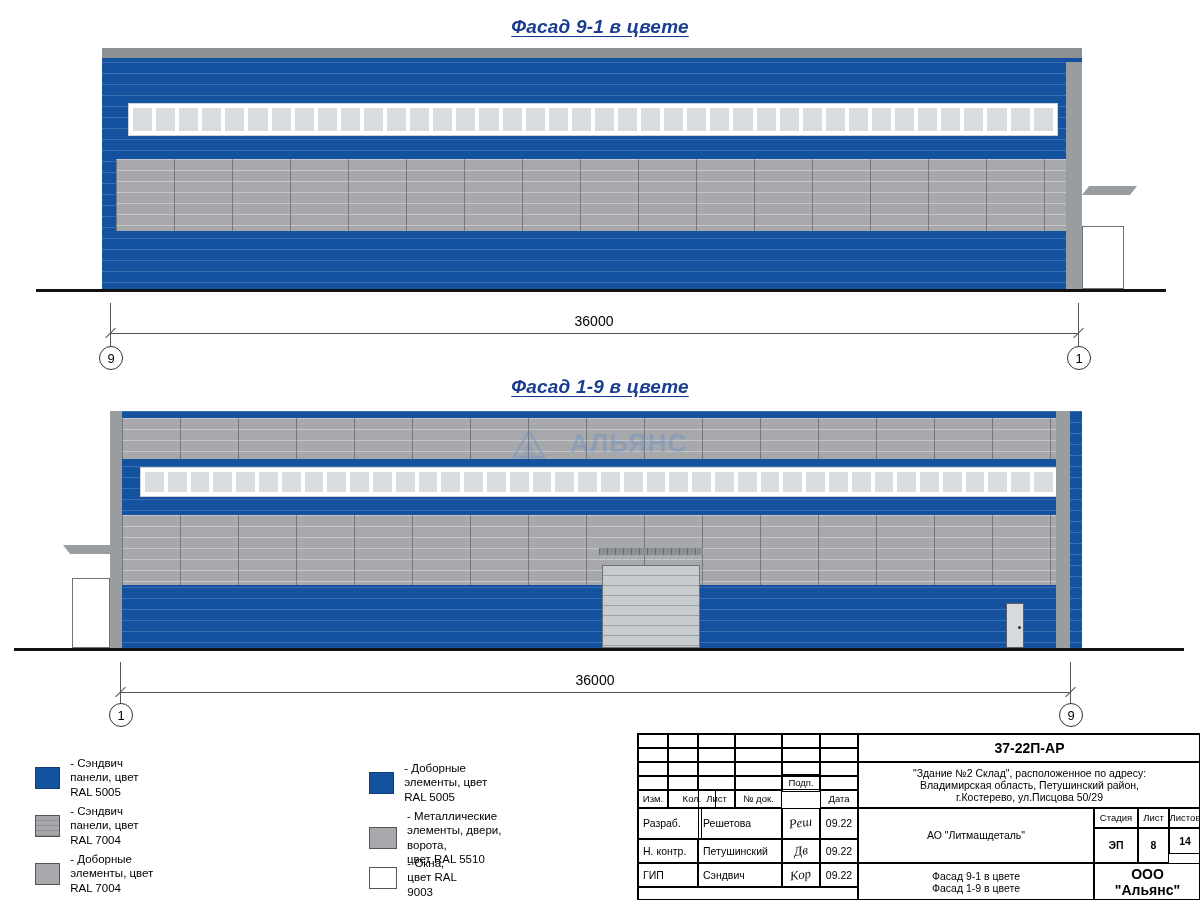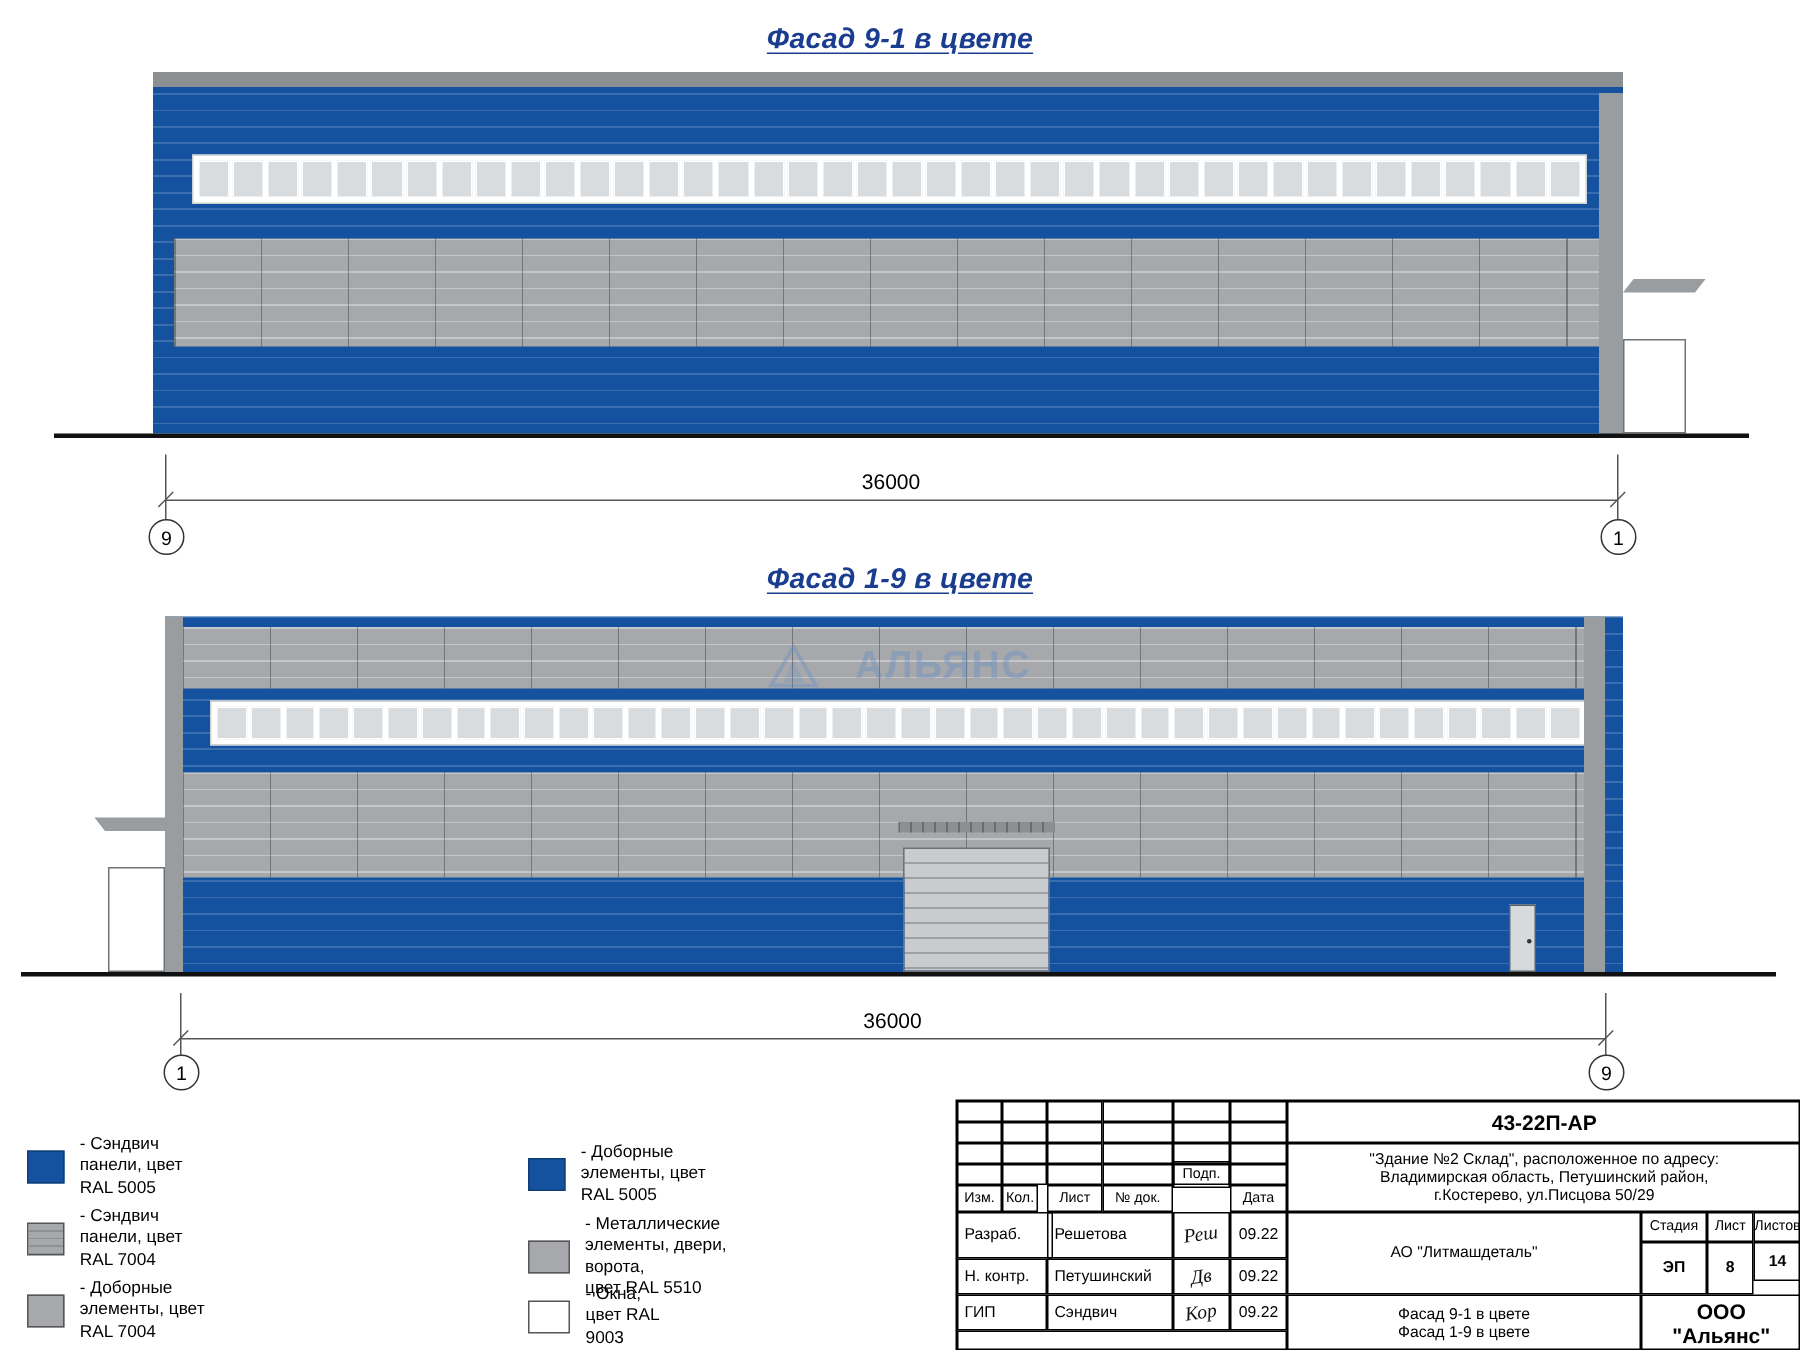--- a/index.html
+++ b/index.html
@@ -82,21 +82,21 @@
 
   
   .watermark{
     position:absolute;display:flex;align-items:center;gap:24px;
     opacity:.35;pointer-events:none;
   }
   .watermark .wm-text{font-size:26px;font-weight:bold;color:#5d8ccb;letter-spacing:1px;}
 
   
   .legend{position:absolute;font-size:11.5px;}
-  .legend-row{position:absolute;display:flex;align-items:center;gap:10px;}
+  .legend-row{position:absolute;display:flex;align-items:center;gap:10px;margin-left:17px;}
   .sw{width:56px;height:22px;border:1px solid #555;box-sizing:border-box;}
   .sw.blue{background:#1452a0;border-color:#0f3d78;}
   .sw.grey-h{
     background:repeating-linear-gradient(to bottom,#a6a8ab 0 4px,#8e9194 4px 5px);
   }
   .sw.grey-flat{background:#a6a8ab;}
   .sw.white{background:#fff;}
   .legend-label{line-height:1.25;}
 
   
@@ -333,21 +333,21 @@
     <div class="tb-cell" style="left:182px;top:28px;width:38px;height:14px;"></div>
 
     <div class="tb-cell" style="left:0;top:42px;width:30px;height:14px;"></div>
     <div class="tb-cell" style="left:30px;top:42px;width:30px;height:14px;"></div>
     <div class="tb-cell" style="left:60px;top:42px;width:37px;height:14px;"></div>
     <div class="tb-cell" style="left:97px;top:42px;width:47px;height:14px;"></div>
     <div class="tb-cell" style="left:144px;top:42px;width:38px;height:14px;"></div>
     <div class="tb-cell" style="left:182px;top:42px;width:38px;height:14px;"></div>
 
     <div class="tb-cell small" style="left:0;top:56px;width:30px;height:18px;">Изм.</div>
-    <div class="tb-cell small" style="left:30px;top:56px;width:24px;height:18px;">Кол.</div>
+    <div class="tb-cell small" style="left:30px;top:56px;width:48px;height:18px;">Кол.</div>
     <div class="tb-cell small" style="left:60px;top:56px;width:37px;height:18px;">Лист</div>
     <div class="tb-cell small" style="left:97px;top:56px;width:47px;height:18px;">№ док.</div>
     <div class="tb-cell small" style="left:144px;top:40px;width:38px;height:18px;">Подп.</div>
     <div class="tb-cell small" style="left:182px;top:56px;width:38px;height:18px;">Дата</div>
 
     <div class="tb-cell left" style="left:0;top:74px;width:64px;height:31px;">Разраб.</div>
     <div class="tb-cell left" style="left:60px;top:74px;width:84px;height:31px;">Решетова</div>
     <div class="tb-cell" style="left:144px;top:74px;width:38px;height:31px;">
         <span class="sign">Реш</span>
       </div>
@@ -362,21 +362,21 @@
 
     <div class="tb-cell left" style="left:0;top:129px;width:60px;height:24px;">ГИП</div>
     <div class="tb-cell left" style="left:60px;top:129px;width:84px;height:24px;">Сэндвич</div>
     <div class="tb-cell" style="left:144px;top:129px;width:38px;height:24px;">
         <span class="sign">Кор</span>
       </div>
     <div class="tb-cell" style="left:182px;top:129px;width:38px;height:24px;">09.22</div>
 
     <div class="tb-cell" style="left:0;top:153px;width:220px;height:14px;"></div>
 
-    <div class="tb-cell big bold" style="left:220px;top:0;width:343px;height:28px;">43-22П-АР</div>
+    <div class="tb-cell big bold" style="left:220px;top:0;width:343px;height:28px;">37-22П-АР</div>
     <div class="tb-cell" style="left:220px;top:28px;width:343px;height:46px;white-space:pre-line;">"Здание №2 Склад", расположенное по адресу:
 Владимирская область, Петушинский район,
 г.Костерево, ул.Писцова 50/29</div>
 
     <div class="tb-cell" style="left:220px;top:74px;width:236px;height:55px;">АО "Литмашдеталь"</div>
 
     <div class="tb-cell small" style="left:456px;top:74px;width:44px;height:20px;">Стадия</div>
     <div class="tb-cell small" style="left:500px;top:74px;width:31px;height:20px;">Лист</div>
     <div class="tb-cell small" style="left:531px;top:74px;width:32px;height:20px;">Листов</div>
 

